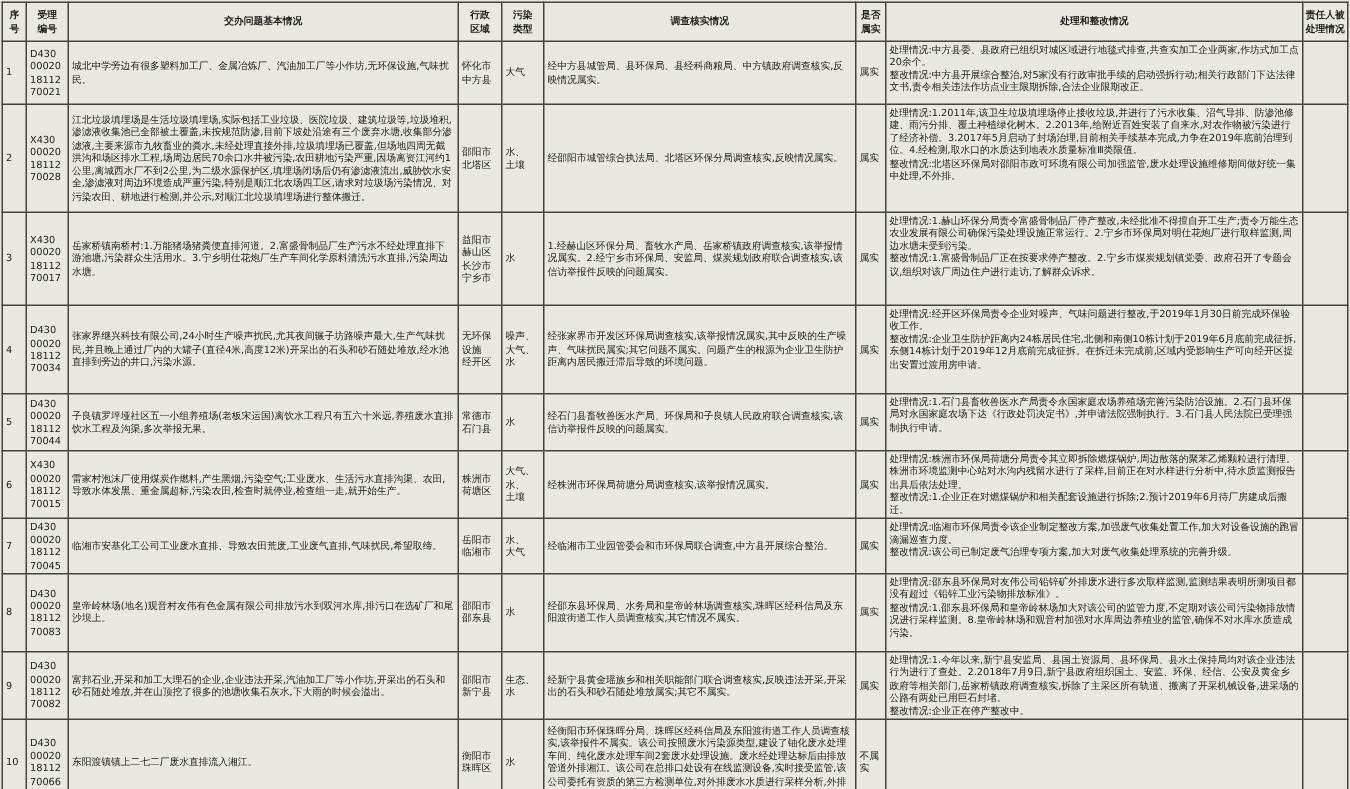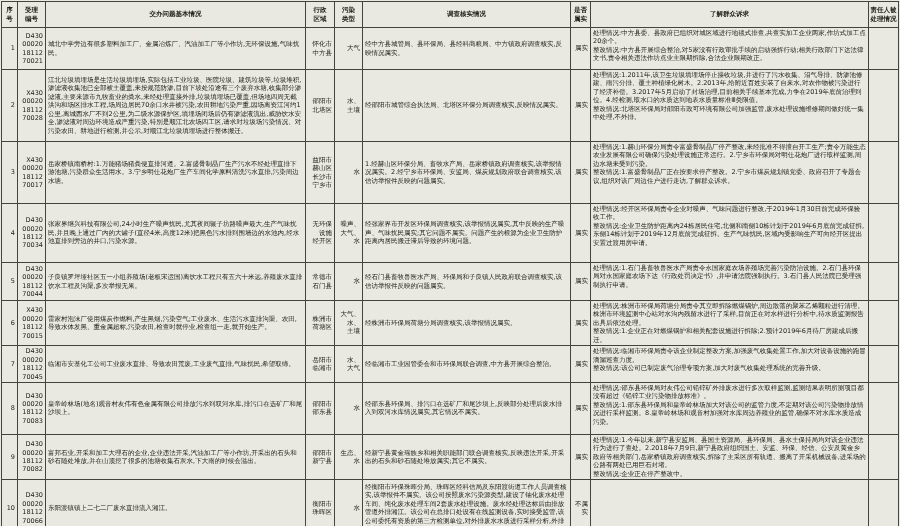--- a/index.html
+++ b/index.html
@@ -21,21 +21,21 @@
     border:1px solid #44443c;
     font-size:6.5px;
     line-height:1.3;
     color:#22221b;
     padding:1px 2px;
     vertical-align:middle;
     overflow:hidden;
     word-break:break-all;
   }
   th{font-weight:bold;text-align:center;padding:1px 1px;}
-  .c{text-align:right;}
+  .c{text-align:left;}
   .t{vertical-align:top;}
   .pre{white-space:pre-line;}
   thead tr{height:26px;}
   tbody tr:nth-child(1){height:42px;}
   tbody tr:nth-child(2){height:72px;}
   tbody tr:nth-child(3){height:62px;}
   tbody tr:nth-child(4){height:59px;}
   tbody tr:nth-child(5){height:38px;}
   tbody tr:nth-child(6){height:40px;}
   tbody tr:nth-child(7){height:36px;}
@@ -66,21 +66,21 @@
         <th class="pre">受理
 编号</th>
         <th>交办问题基本情况</th>
         <th class="pre">行政
 区域</th>
         <th class="pre">污染
 类型</th>
         <th>调查核实情况</th>
         <th class="pre">是否
 属实</th>
-        <th>了解群众诉求</th>
+        <th>处理和整改情况</th>
         <th class="pre">责任人被
 处理情况</th>
       </tr>
     </thead>
     <tbody>
       <tr>
         <td class="c">1</td>
         <td class="c pre">D430
 00020
 18112
@@ -129,30 +129,30 @@
         <td class="pre t">处理情况:1.赫山环保分局责令富盛骨制品厂停产整改,未经批准不得擅自开工生产;责令万能生态农业发展有限公司确保污染处理设施正常运行。2.宁乡市环保局对明仕花炮厂进行取样监测,周边水塘未受到污染。
 整改情况:1.富盛骨制品厂正在按要求停产整改。2.宁乡市煤炭规划镇党委、政府召开了专题会议,组织对该厂周边住户进行走访,了解群众诉求。</td>
         <td></td>
       </tr>
       <tr>
         <td class="c">4</td>
         <td class="c pre">D430
 00020
 18112
 70034</td>
-        <td>张家界继兴科技有限公司,24小时生产噪声扰民,尤其夜间辗子坊路噪声最大,生产气味扰民,并且晚上通过厂内的大罐子(直径4米,高度12米)把黑色污水排到围墙边的水池内,经水池直排到旁边的井口,污染水源。</td>
+        <td>张家界继兴科技有限公司,24小时生产噪声扰民,尤其夜间辗子坊路噪声最大,生产气味扰民,并且晚上通过厂内的大罐子(直径4米,高度12米)开采出的石头和砂石随处堆放,经水池直排到旁边的井口,污染水源。</td>
         <td class="c pre">无环保设施
 经开区</td>
         <td class="c pre">噪声、
 大气、
 水</td>
         <td>经张家界市开发区环保局调查核实,该举报情况属实,其中反映的生产噪声、气味扰民属实;其它问题不属实。问题产生的根源为企业卫生防护距离内居民搬迁滞后导致的环境问题。</td>
         <td class="c">属实</td>
         <td class="pre t">处理情况:经开区环保局责令企业对噪声、气味问题进行整改,于2019年1月30日前完成环保验收工作。
-整改情况:企业卫生防护距离内24栋居民住宅,北侧和南侧10栋计划于2019年6月底前完成征拆,东侧14栋计划于2019年12月底前完成征拆。生产气味扰民,区域内受影响生产可向经开区提出安置过渡用房申请。</td>
+整改情况:企业卫生防护距离内24栋居民住宅,北侧和南侧10栋计划于2019年6月底前完成征拆,东侧14栋计划于2019年12月底前完成征拆。在拆迁未完成前,区域内受影响生产可向经开区提出安置过渡用房申请。</td>
         <td></td>
       </tr>
       <tr>
         <td class="c">5</td>
         <td class="c pre">D430
 00020
 18112
 70044</td>
         <td>子良镇罗坪垭社区五一小组养殖场(老板宋运国)离饮水工程只有五六十米远,养殖废水直排饮水工程及沟渠,多次举报无果。</td>
         <td class="c pre">常德市
@@ -201,21 +201,21 @@
       <tr>
         <td class="c">8</td>
         <td class="c pre">D430
 00020
 18112
 70083</td>
         <td>皇帝岭林场(地名)观音村友伟有色金属有限公司排放污水到双河水库,排污口在选矿厂和尾沙坝上。</td>
         <td class="c pre">邵阳市
 邵东县</td>
         <td class="c pre">水</td>
-        <td>经邵东县环保局、排污口在选矿厂和尾沙坝上,反映部分处理后废水排入到双河水库情况属实,其它情况不属实。</td>
+        <td>经邵东县环保局、水务局和皇帝岭林场调查核实,珠晖区经科信局及东阳渡街道工作人员调查核实,其它情况不属实。</td>
         <td class="c">属实</td>
         <td class="pre t">处理情况:邵东县环保局对友伟公司铅锌矿外排废水进行多次取样监测,监测结果表明所测项目都没有超过《铅锌工业污染物排放标准》。
 整改情况:1.邵东县环保局和皇帝岭林场加大对该公司的监管力度,不定期对该公司污染物排放情况进行采样监测。8.皇帝岭林场和观音村加强对水库周边养殖业的监管,确保不对水库水质造成污染。</td>
         <td></td>
       </tr>
       <tr>
         <td class="c">9</td>
         <td class="c pre">D430
 00020
 18112

